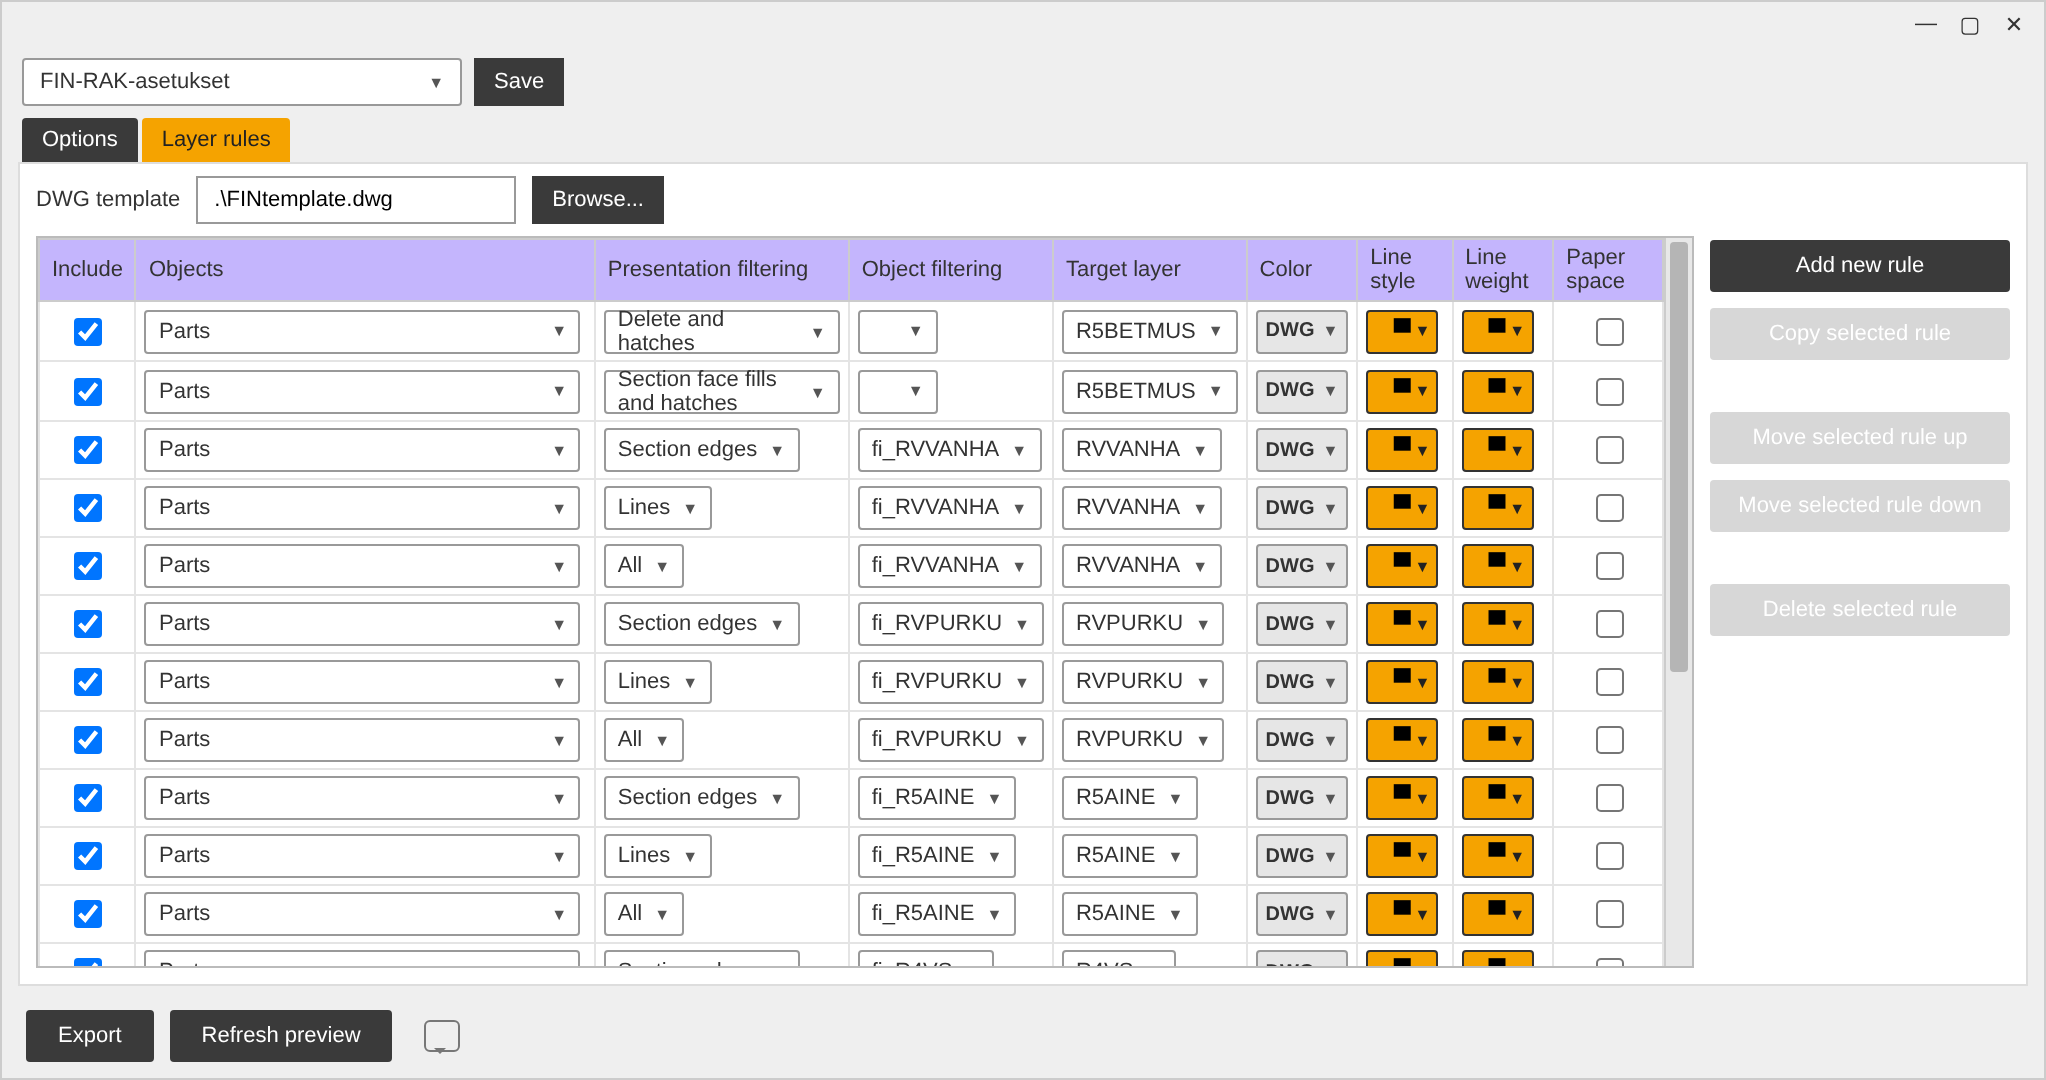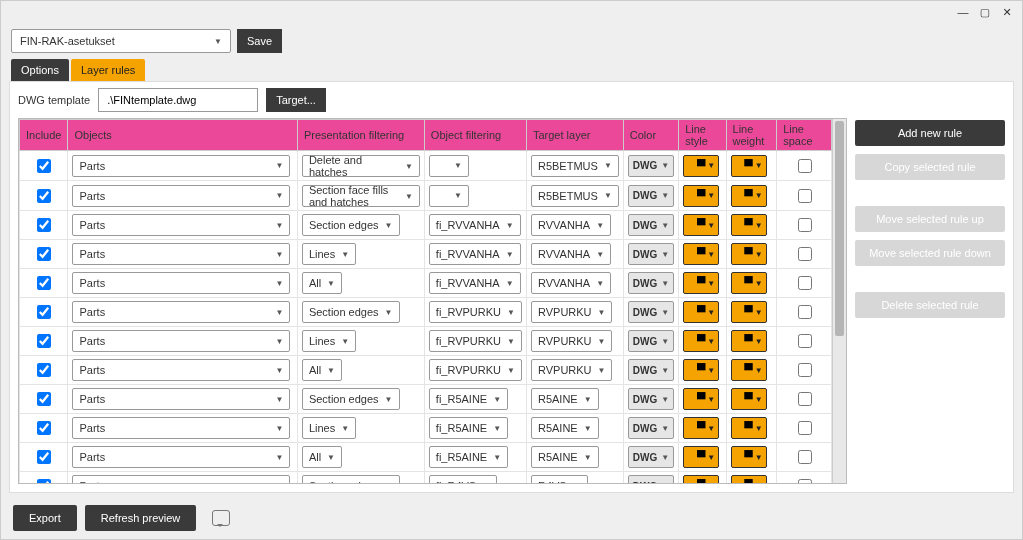--- a/index.html
+++ b/index.html
@@ -16,21 +16,21 @@
   .tab.active-dark { background:#3a3a3a; color:#fff; }
   .tab.active-yellow { background:#f5a300; color:#222; }
   .panel { background:#fff; margin:0 8px 4px 8px; border:1px solid #ddd; flex:1; display:flex; flex-direction:column; padding:6px 8px 8px 8px; overflow:hidden;}
   .row-dwg { display:flex; align-items:center; gap:8px; margin-bottom:6px; }
   .lbl { font-size:11px; color:#333;text-align:center; }
   .textbox { background:#fff; border:1px solid #999; height:24px; font-size:11px; padding:0 8px; }
   .content { display:flex; gap:8px; flex:1; overflow:hidden; }
   .grid-wrap { flex:1; border:1px solid #bbb; overflow:hidden; display:flex; }
   .grid-scroll { overflow-y:auto; overflow-x:hidden; flex:1; }
   table.grid { border-collapse:collapse; width:100%; font-size:11px; color:#333; }
-  table.grid th { background:#ec4899; border:1px solid #ccc; font-weight:normal; text-align:left; padding:3px 6px; height:20px; }
+  table.grid th { background:#c4b5fd; border:1px solid #ccc; font-weight:normal; text-align:left; padding:3px 6px; height:20px; }
   table.grid td { border:1px solid #e4e4e4; padding:3px 4px; vertical-align:middle; height:28px; }
   .chk { width:14px; height:14px; }
   .dd { display:inline-flex; align-items:center; justify-content:space-between; border:1px solid #999; border-radius:2px; background:#fff; height:22px; padding:0 6px; font-size:11px; color:#333; min-width:40px; }
   .dd .caret { font-size:8px; color:#555; margin-left:6px; }
   .dwg-btn { display:inline-flex; align-items:center; border:1px solid #999; border-radius:2px; background:#e6e6e6; height:22px; padding:0 4px; font-size:10px; font-weight:bold; color:#333; }
   .dwg-btn .caret { font-size:8px; color:#555; margin-left:4px; }
   .swatch { display:inline-flex; align-items:center; justify-content:center; border:1px solid #333; background:#f5a300; height:22px; width:36px; border-radius:2px; position:relative; }
   .swatch .caret { position:absolute; right:3px; font-size:8px; color:#222; }
   .swatch .mark { font-size:12px; color:#000; }
   .vscroll { width:14px; background:#e8e8e8; border-left:1px solid #ccc; position:relative; }
@@ -67,38 +67,38 @@
 
   <div class="tabbar">
     <div class="tab active-dark">Options</div>
     <div class="tab active-yellow">Layer rules</div>
   </div>
 
   <div class="panel">
     <div class="row-dwg">
       <span class="lbl">DWG template</span>
       <input class="textbox" style="width: 160px;" value=".\FINtemplate.dwg">
-      <button class="btn-dark">Target...</button>
+      <button class="btn-dark">Browse...</button>
     </div>
 
     <div class="content">
       <div class="grid-wrap">
         <div class="grid-scroll">
           <table class="grid">
             <thead>
               <tr>
                 <th class="col-include">Include</th>
                 <th class="col-objects">Objects</th>
                 <th class="col-pres">Presentation filtering</th>
                 <th class="col-obj">Object filtering</th>
                 <th class="col-target">Target layer</th>
                 <th class="col-color">Color</th>
                 <th class="col-ls">Line style</th>
                 <th class="col-lw">Line weight</th>
-                <th class="col-ps">Line space</th>
+                <th class="col-ps">Paper space</th>
               </tr>
             </thead>
             <tbody id="rows-body">
   <tr>
     <td style="text-align:center;"><input type="checkbox" class="chk" checked="" style=""></td>
     <td>
       <div class="dd" style="width:218px;">
         <span>Parts</span>
         <span class="caret">▼</span>
       </div>

